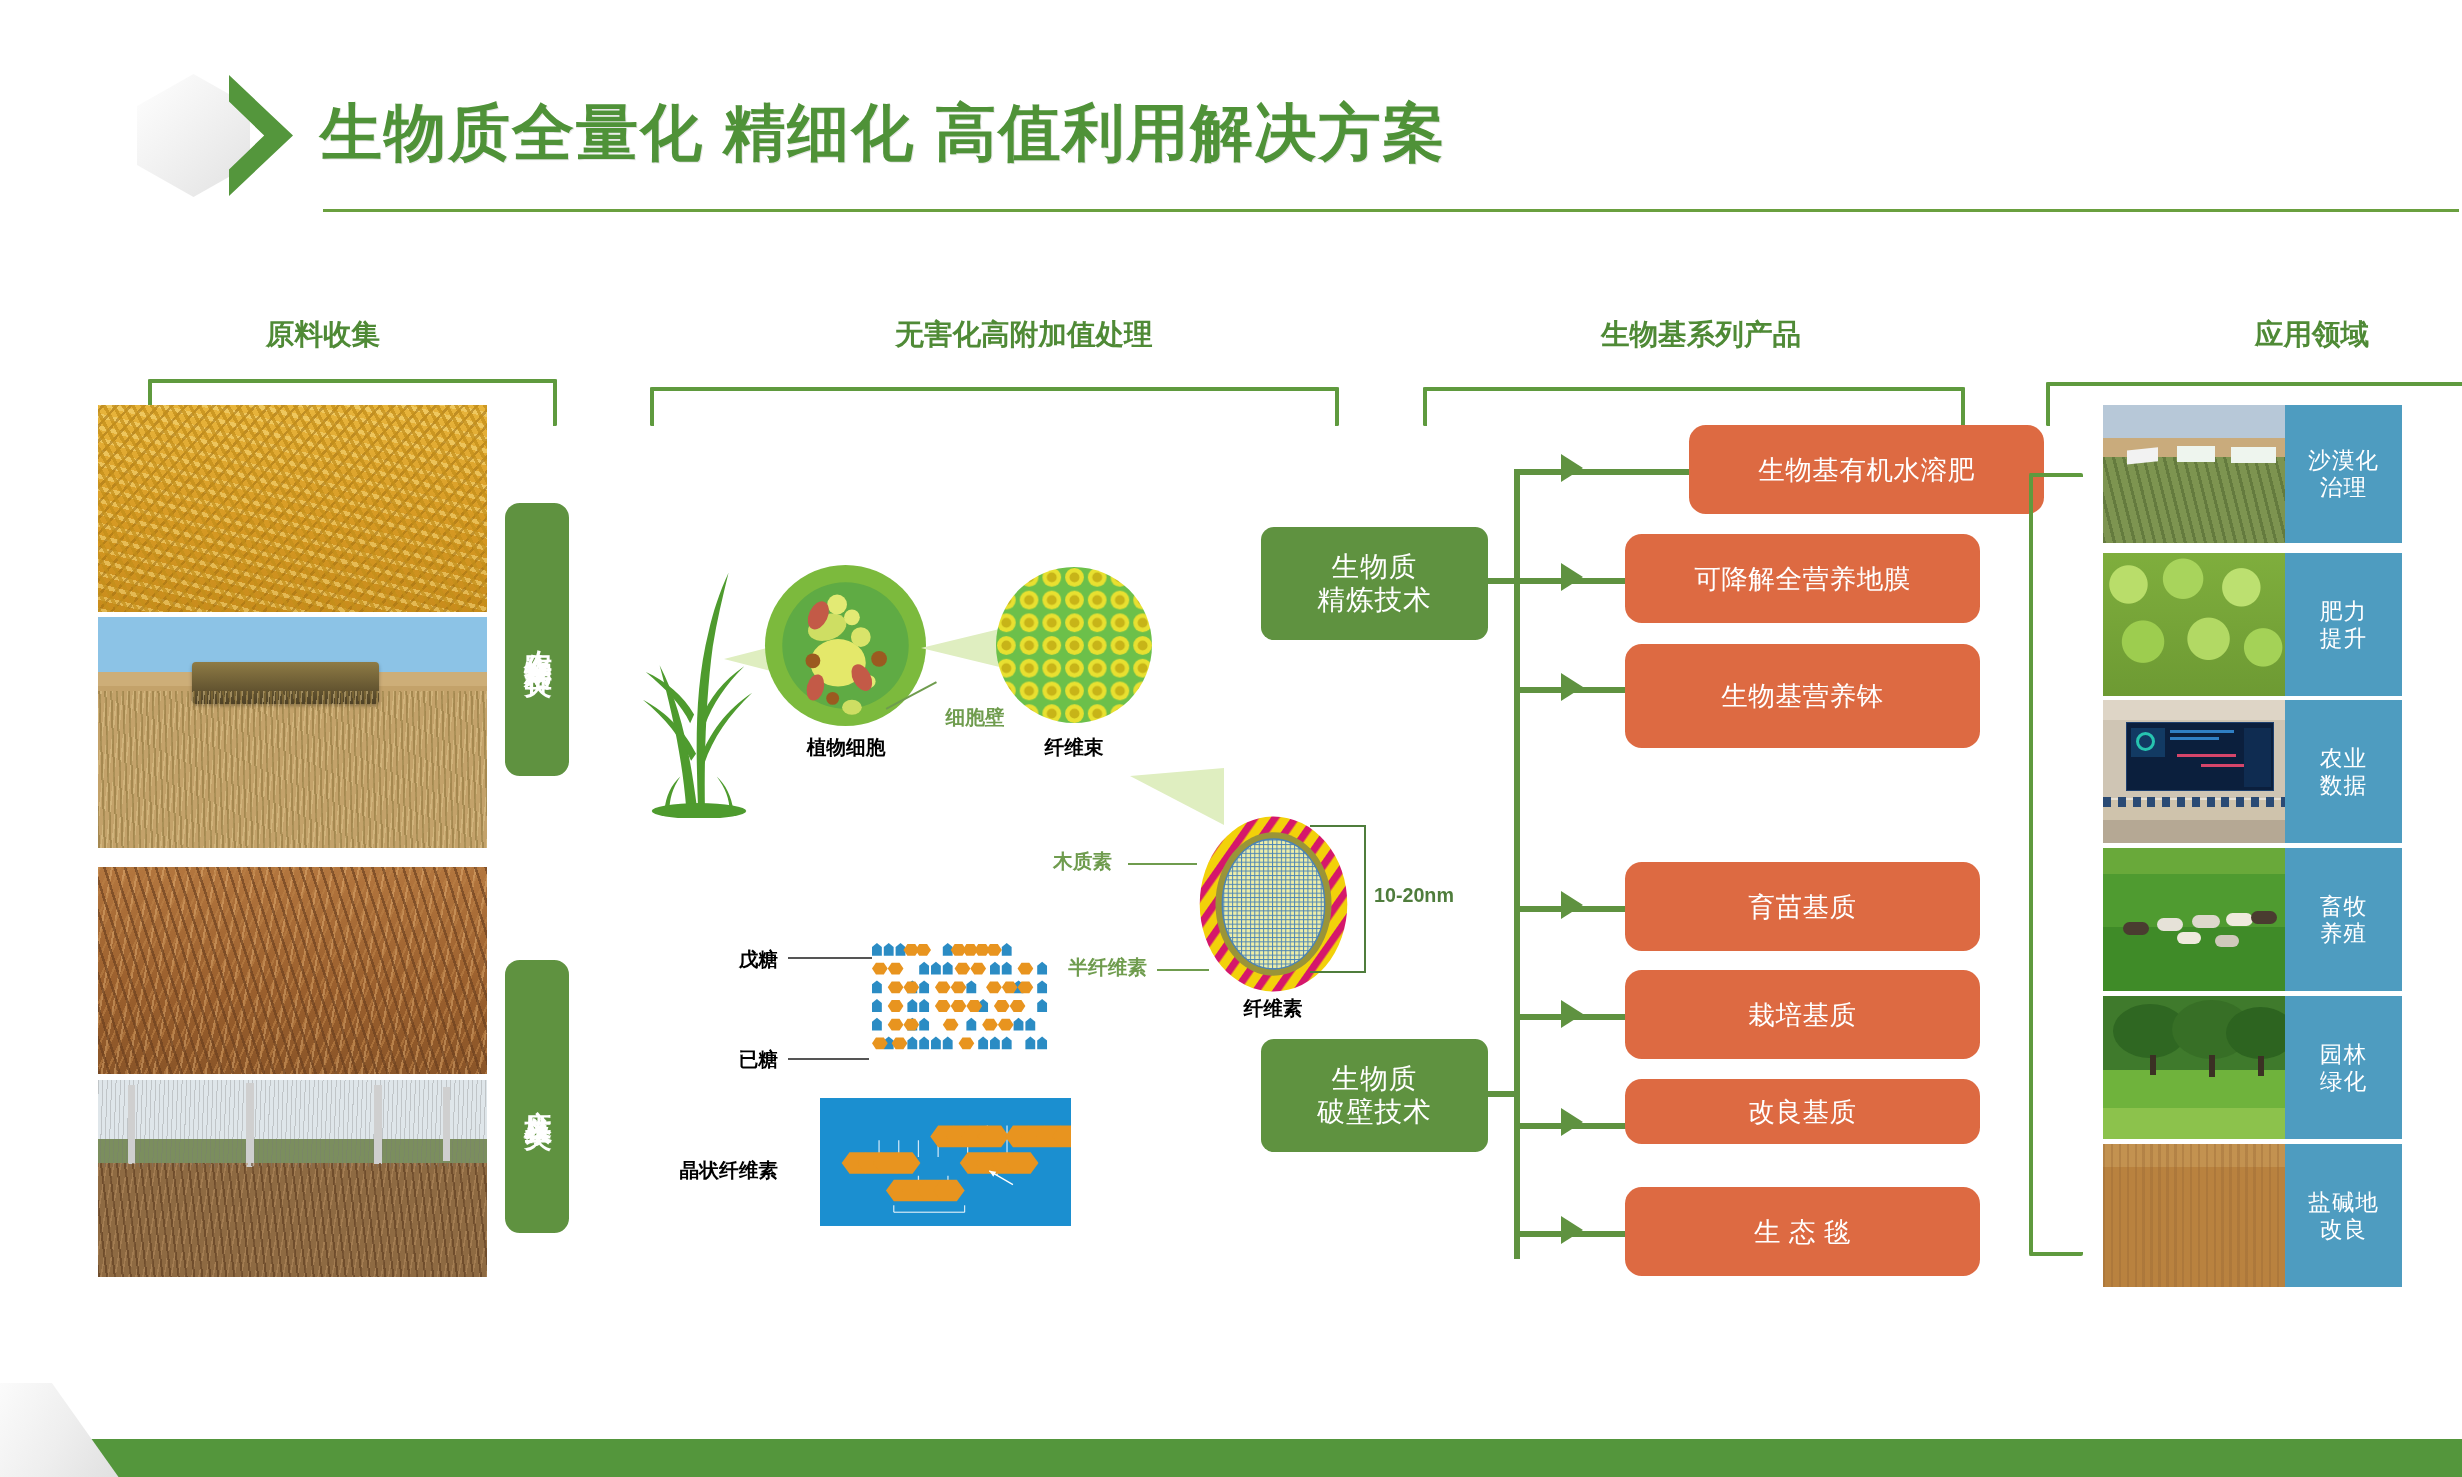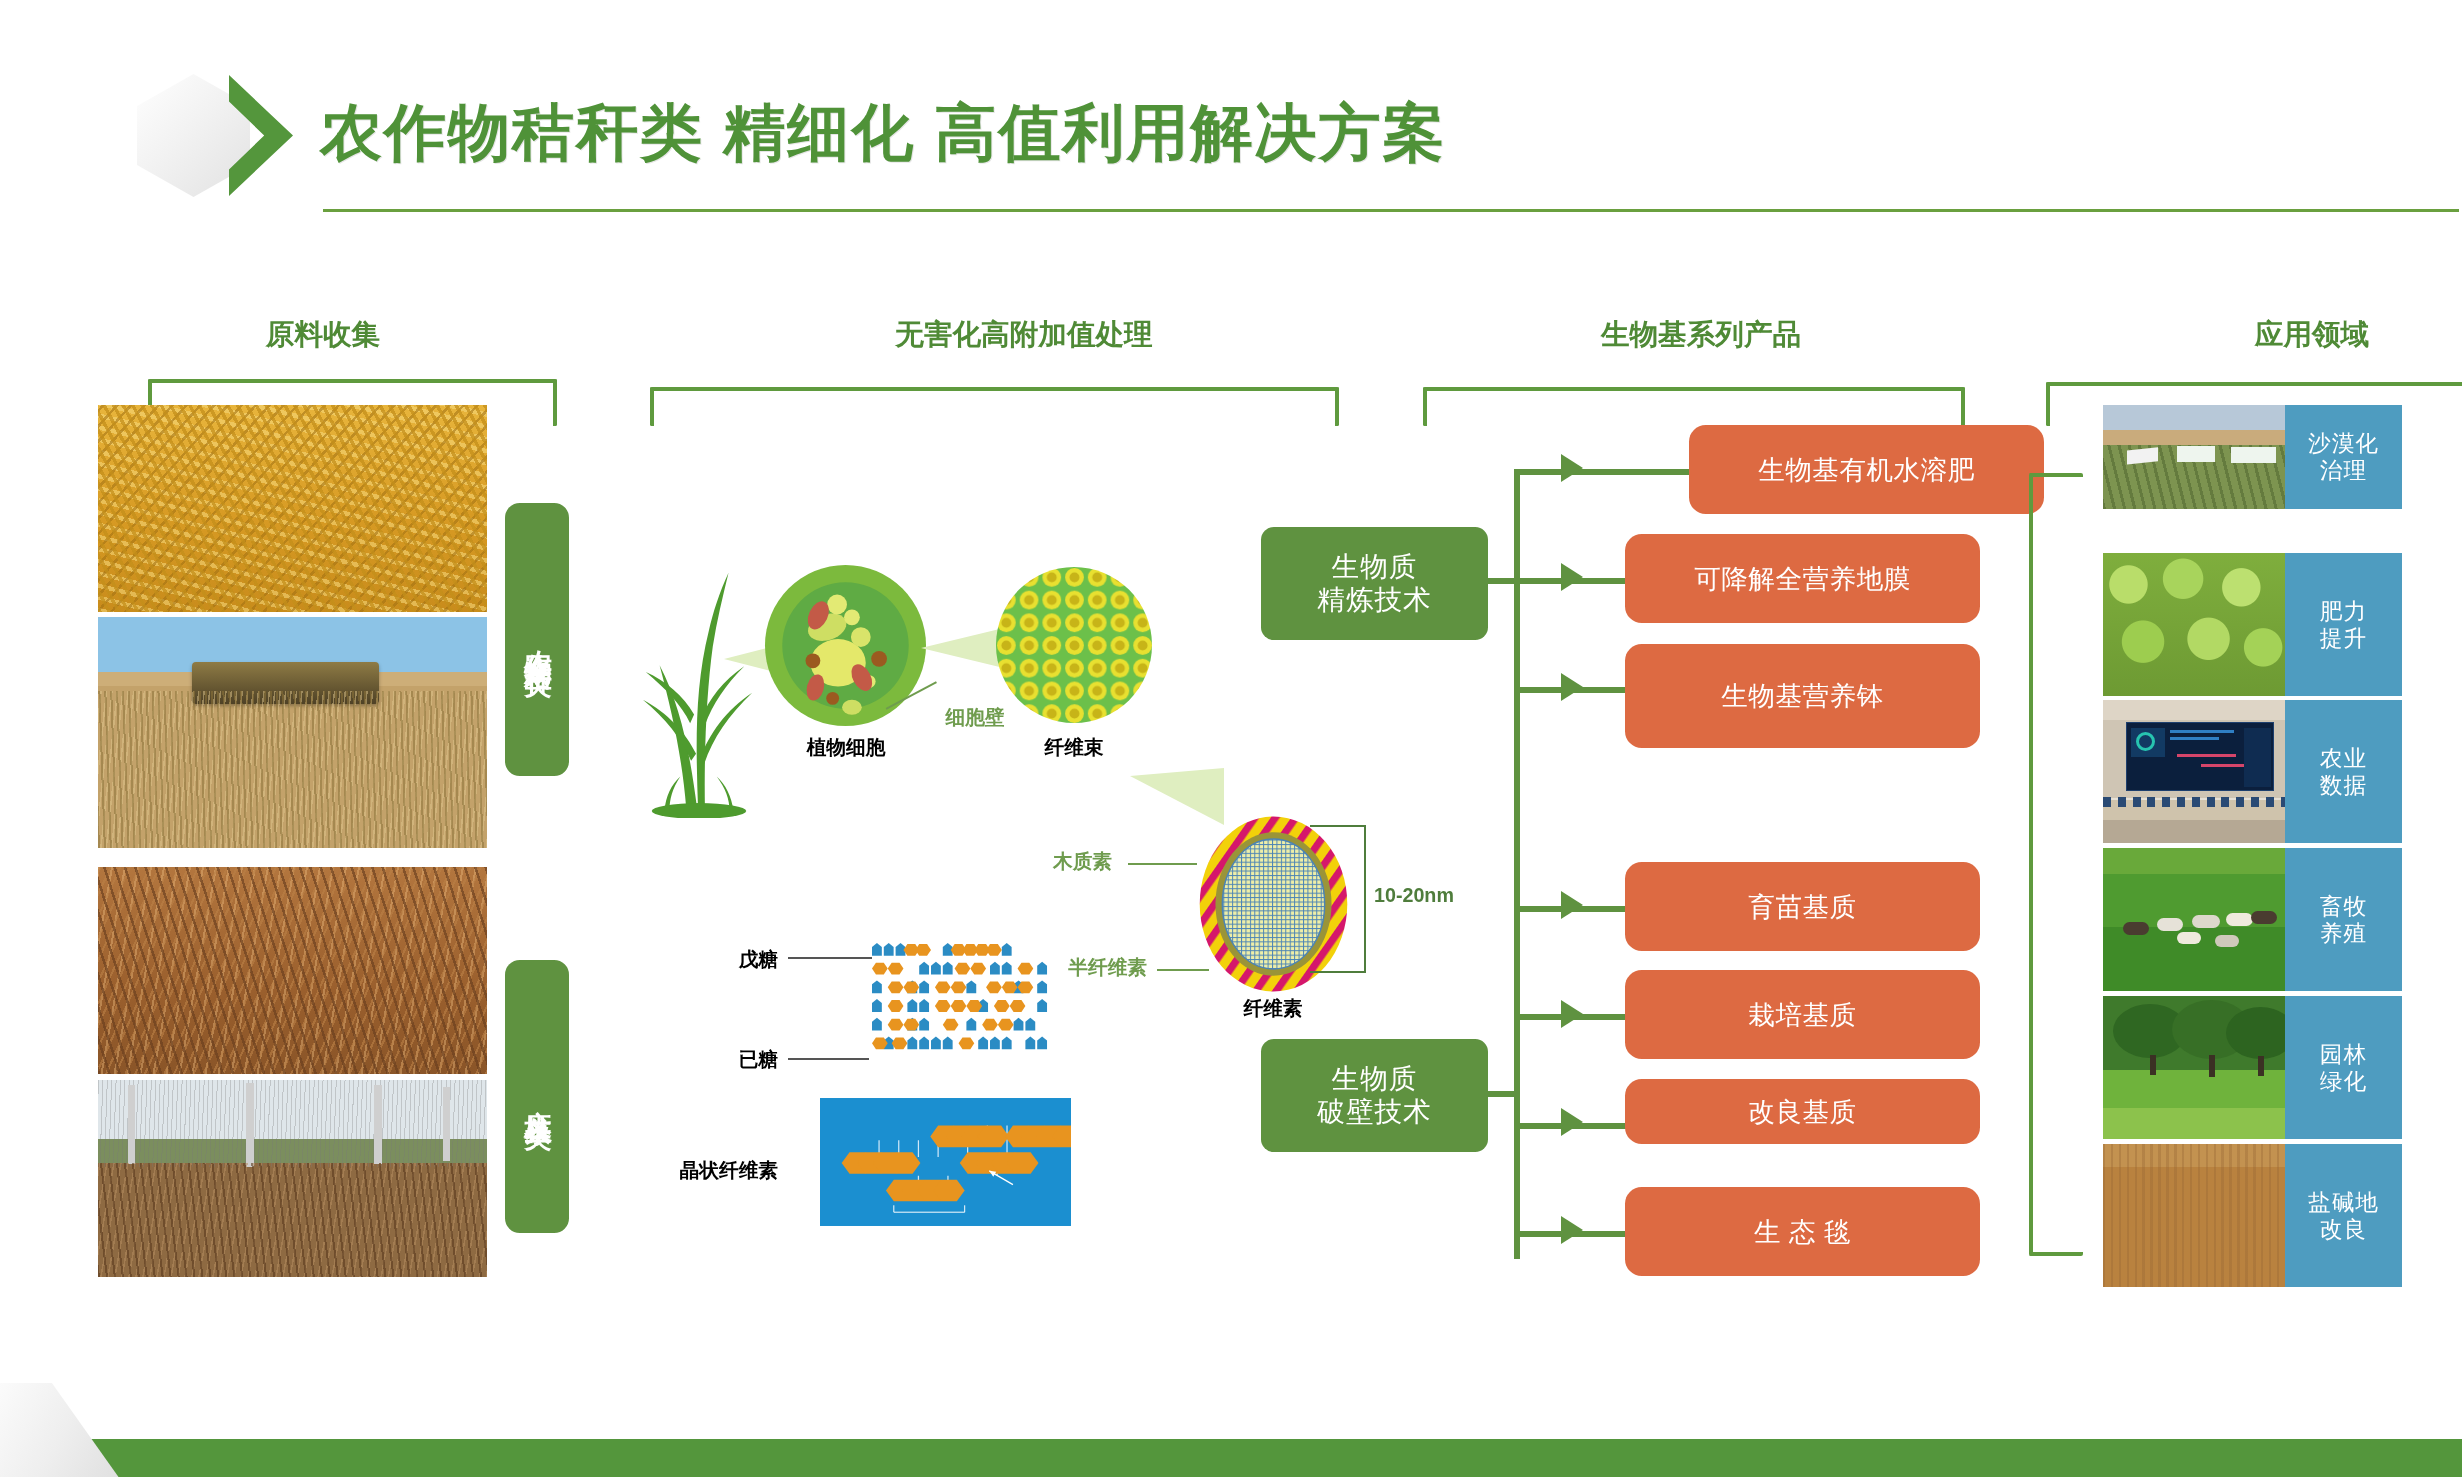--- a/index.html
+++ b/index.html
@@ -130,21 +130,21 @@
     clip-path:polygon(0% 0%,55% 0%,100% 100%,0% 100%);
     box-shadow:2px -1px 4.9px rgba(0,0,0,.12);
   }
 </style>
 </head>
 <body>
 
 <div id="header">
   <div id="hex-badge"></div>
   <div id="hex-arrow"></div>
-  <div id="main-title">农作物秸秆类 精细化 高值利用解决方案</div>
+  <div id="main-title">生物质全量化 精细化 高值利用解决方案</div>
   <div id="title-rule"></div>
 </div>
 
 <div class="sec-head" style="left:323px;top:315px;">原料收集</div>
 <div class="bracket" style="left:148px;top:379px;width:409px;height:47px;"></div>
 
 <div class="sec-head" style="left:1024px;top:315px;">无害化高附加值处理</div>
 <div class="bracket" style="left:650px;top:387px;width:689px;height:39px;"></div>
 
 <div class="sec-head" style="left:1701px;top:315px;">生物基系列产品</div>
@@ -437,21 +437,21 @@
 <div class="pill" style="left:1625px;top:534px;width:355px;height:89px;">可降解全营养地膜</div>
 <div class="pill" style="left:1625px;top:644px;width:355px;height:104px;">生物基营养钵</div>
 
 <div class="pill" style="left:1625px;top:862px;width:355px;height:89px;">育苗基质</div>
 <div class="pill" style="left:1625px;top:970px;width:355px;height:89px;">栽培基质</div>
 <div class="pill" style="left:1625px;top:1079px;width:355px;height:65px;">改良基质</div>
 <div class="pill" style="left:1625px;top:1187px;width:355px;height:89px;">生 态 毯</div>
 
 <div class="app-bracket" style="left:2029px;top:473px;width:54px;height:783px;"></div>
 
-<div class="app-row" style="left:2103px;top:405px;width:299px;height:104px;">
+<div class="app-row" style="left:2103px;top:405px;width:299px;height:138px;">
   <div class="app-photo" style="background:linear-gradient(180deg,#b7c8d8 0 24%, #c9ab7c 24% 38%, #7d9450 38% 100%);position:relative;">
     <div style="position:absolute;left:0;top:38%;width:100%;height:62%;
       background:repeating-linear-gradient(76deg, rgba(70,92,40,.45) 0 3px, rgba(0,0,0,0) 3px 9.8px);"></div>
     <div style="position:absolute;left:23.6px;top:44px;width:30.5px;height:13.8px;background:#f2f2f2;transform:skewY(-6deg);"></div>
     <div style="position:absolute;left:74px;top:41px;width:38px;height:15.8px;background:#eef5ee;"></div>
     <div style="position:absolute;left:128px;top:42px;width:45px;height:15.8px;background:#eef5ee;"></div>
   </div>
   <div class="app-tag">
     <span>沙漠化</span>
     <span>治理</span>

